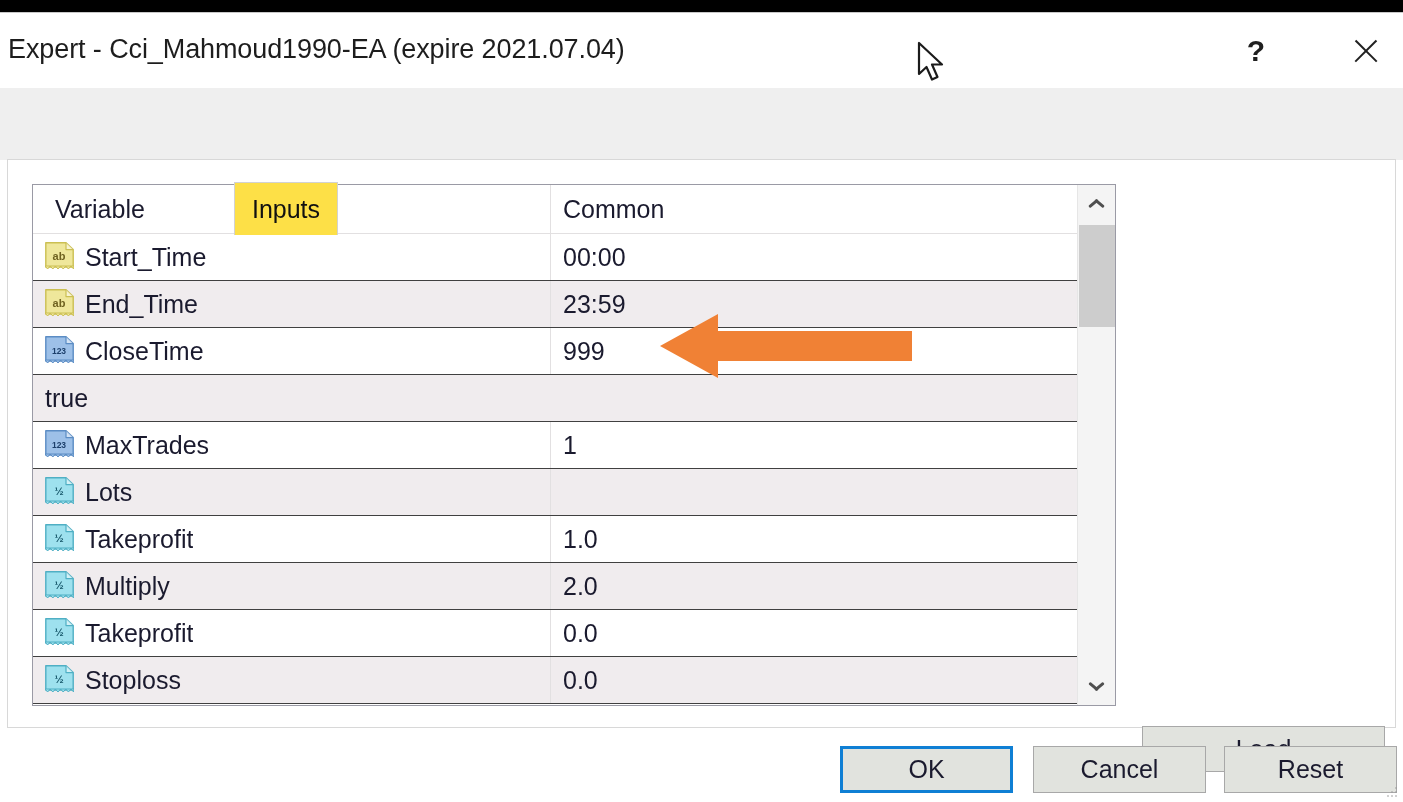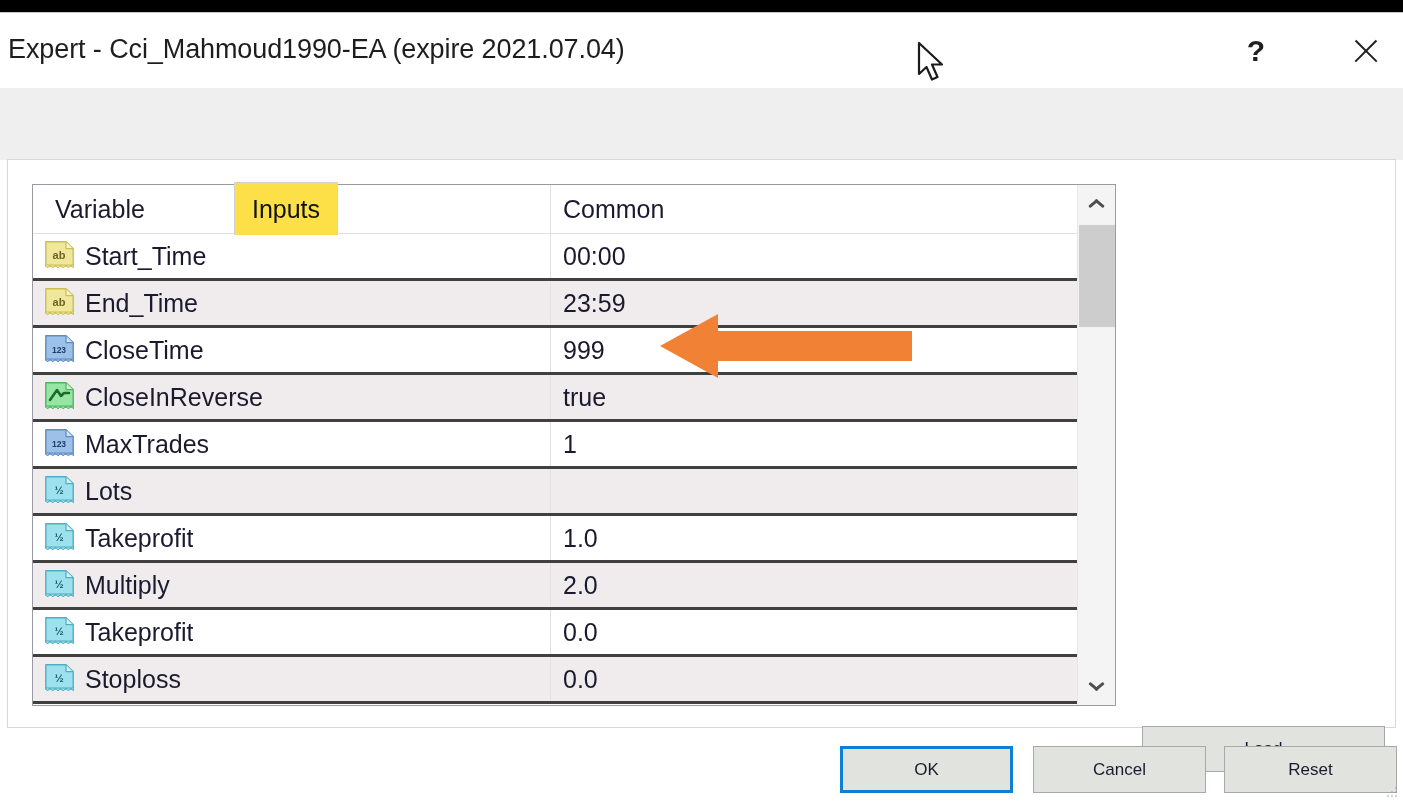--- a/index.html
+++ b/index.html
@@ -164,21 +164,21 @@
     align-items: flex-start;
     box-sizing: border-box;
   }
   .row.header {
     height: 49px;
     background: #ffffff;
     border-bottom: 1px solid #e2e0e1;
   }
   .row.odd  { background: #ffffff; }
   .row.even { background: #f0ecee; }
-  .row.data { border-bottom: 3px solid #404040; }
+  .row.data { border-bottom: 1px solid #404040; }
 
   .cell-var {
     width: 518px;
     display: flex;
     align-items: center;
     box-sizing: border-box;
     padding-left: 12px;
     height: 100%;
     border-right: 1px solid #e2e0e1;
   }
@@ -256,21 +256,21 @@
 
   
   .btn {
     box-sizing: border-box;
     background: #e1e3de;
     border: 1px solid #a8a8a8;
     display: flex;
     align-items: center;
     justify-content: center;
     font-family: "Liberation Sans", sans-serif;
-    font-size: 17px;
+    font-size: 25px;
     color: #1a1a2e;
     cursor: default;
     padding: 6px;
   }
   #btn-load {
     position: absolute;
     left: 1134px; top: 566px;
     width: 243px; height: 46px;
   }
 
@@ -394,31 +394,20 @@
       <path d="M0,24 l2.6,3 l2.6,-3 l2.6,3 l2.6,-3 l2.6,3 l2.6,-3 l2.6,3 l2.6,-3 l2.6,3 l2.6,-3 l2.6,3 L29,24 Z" fill="#9dc0e8" stroke="#5b8cc4" stroke-width="1" stroke-linejoin="round"></path>
     </svg>
                 </span>
           <span class="vtext">CloseTime</span>
         </div>
         <div class="cell-val">
           <span class="valtext">999</span>
         </div>
       </div>
             <div class="row data even">
-        <div class="cell-var">
-          <span class="ticon">
-                  <svg viewBox="0 0 29 31" width="29" height="31">
-      <path d="M0.8,0.8 L21,0.8 L28.2,7.6 L28.2,25 L0.8,25 Z" fill="#96e5a2" stroke="#4fb562" stroke-width="1.4" stroke-linejoin="round"></path>
-      <path d="M21,0.8 L21,7.6 L28.2,7.6" fill="#ffffff" fill-opacity="0.55" stroke="#4fb562" stroke-width="1.2" stroke-linejoin="round"></path>
-      <path d="M5,18 L12,8 L16,14 L19,11 L24,11" stroke="#1d6b2c" stroke-width="2.6" fill="none" stroke-linecap="round" stroke-linejoin="round"></path>
-      <path d="M0,24 l2.6,3 l2.6,-3 l2.6,3 l2.6,-3 l2.6,3 l2.6,-3 l2.6,3 l2.6,-3 l2.6,3 l2.6,-3 l2.6,3 L29,24 Z" fill="#96e5a2" stroke="#4fb562" stroke-width="1" stroke-linejoin="round"></path>
-    </svg>
-                </span>
-          <span class="vtext">CloseInReverse</span>
-        </div>
         <div class="cell-val">
           <span class="valtext">true</span>
         </div>
       </div>
             <div class="row data odd">
         <div class="cell-var">
           <span class="ticon">
                   <svg viewBox="0 0 29 31" width="29" height="31">
       <path d="M0.8,0.8 L21,0.8 L28.2,7.6 L28.2,25 L0.8,25 Z" fill="#9dc0e8" stroke="#5b8cc4" stroke-width="1.4" stroke-linejoin="round"></path>
       <path d="M21,0.8 L21,7.6 L28.2,7.6" fill="#ffffff" fill-opacity="0.55" stroke="#5b8cc4" stroke-width="1.2" stroke-linejoin="round"></path>

